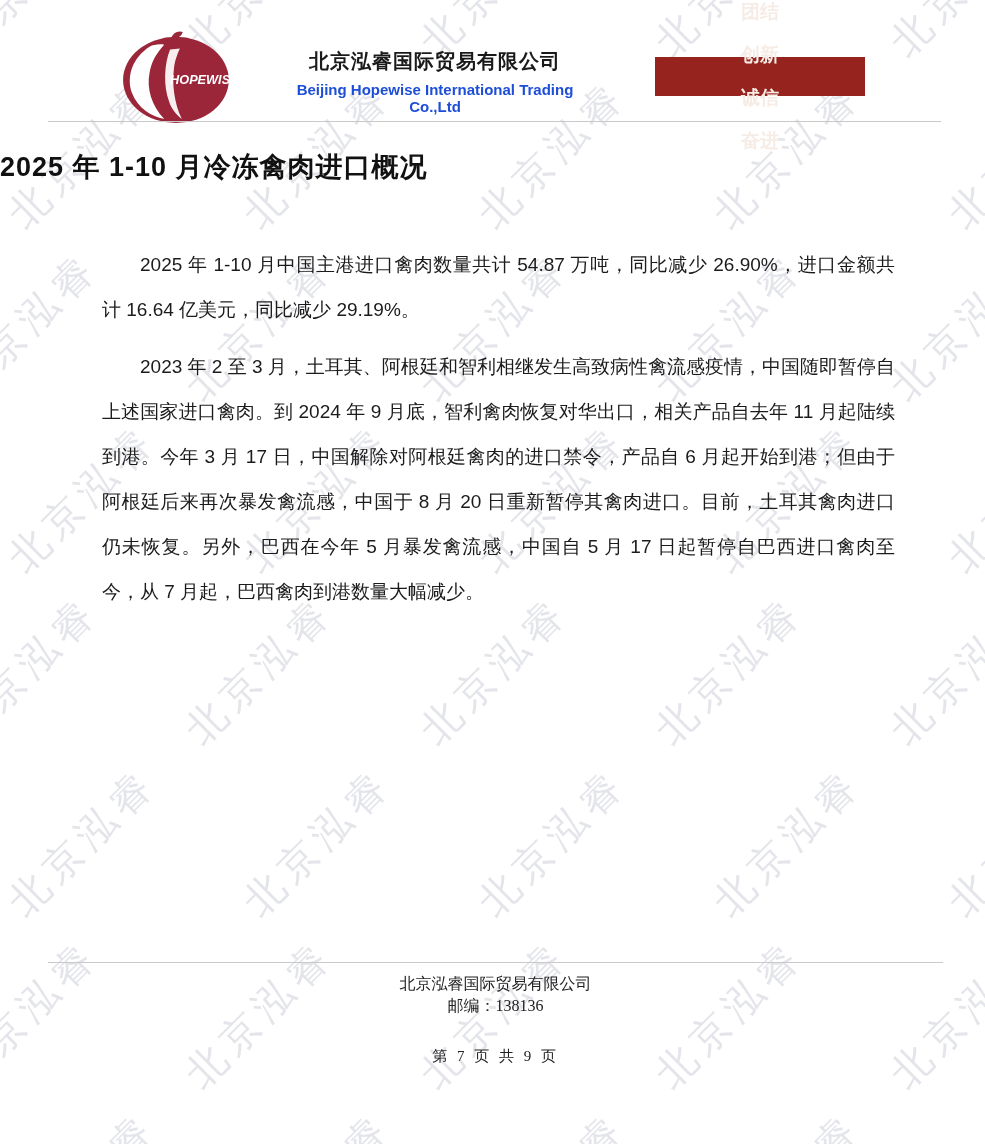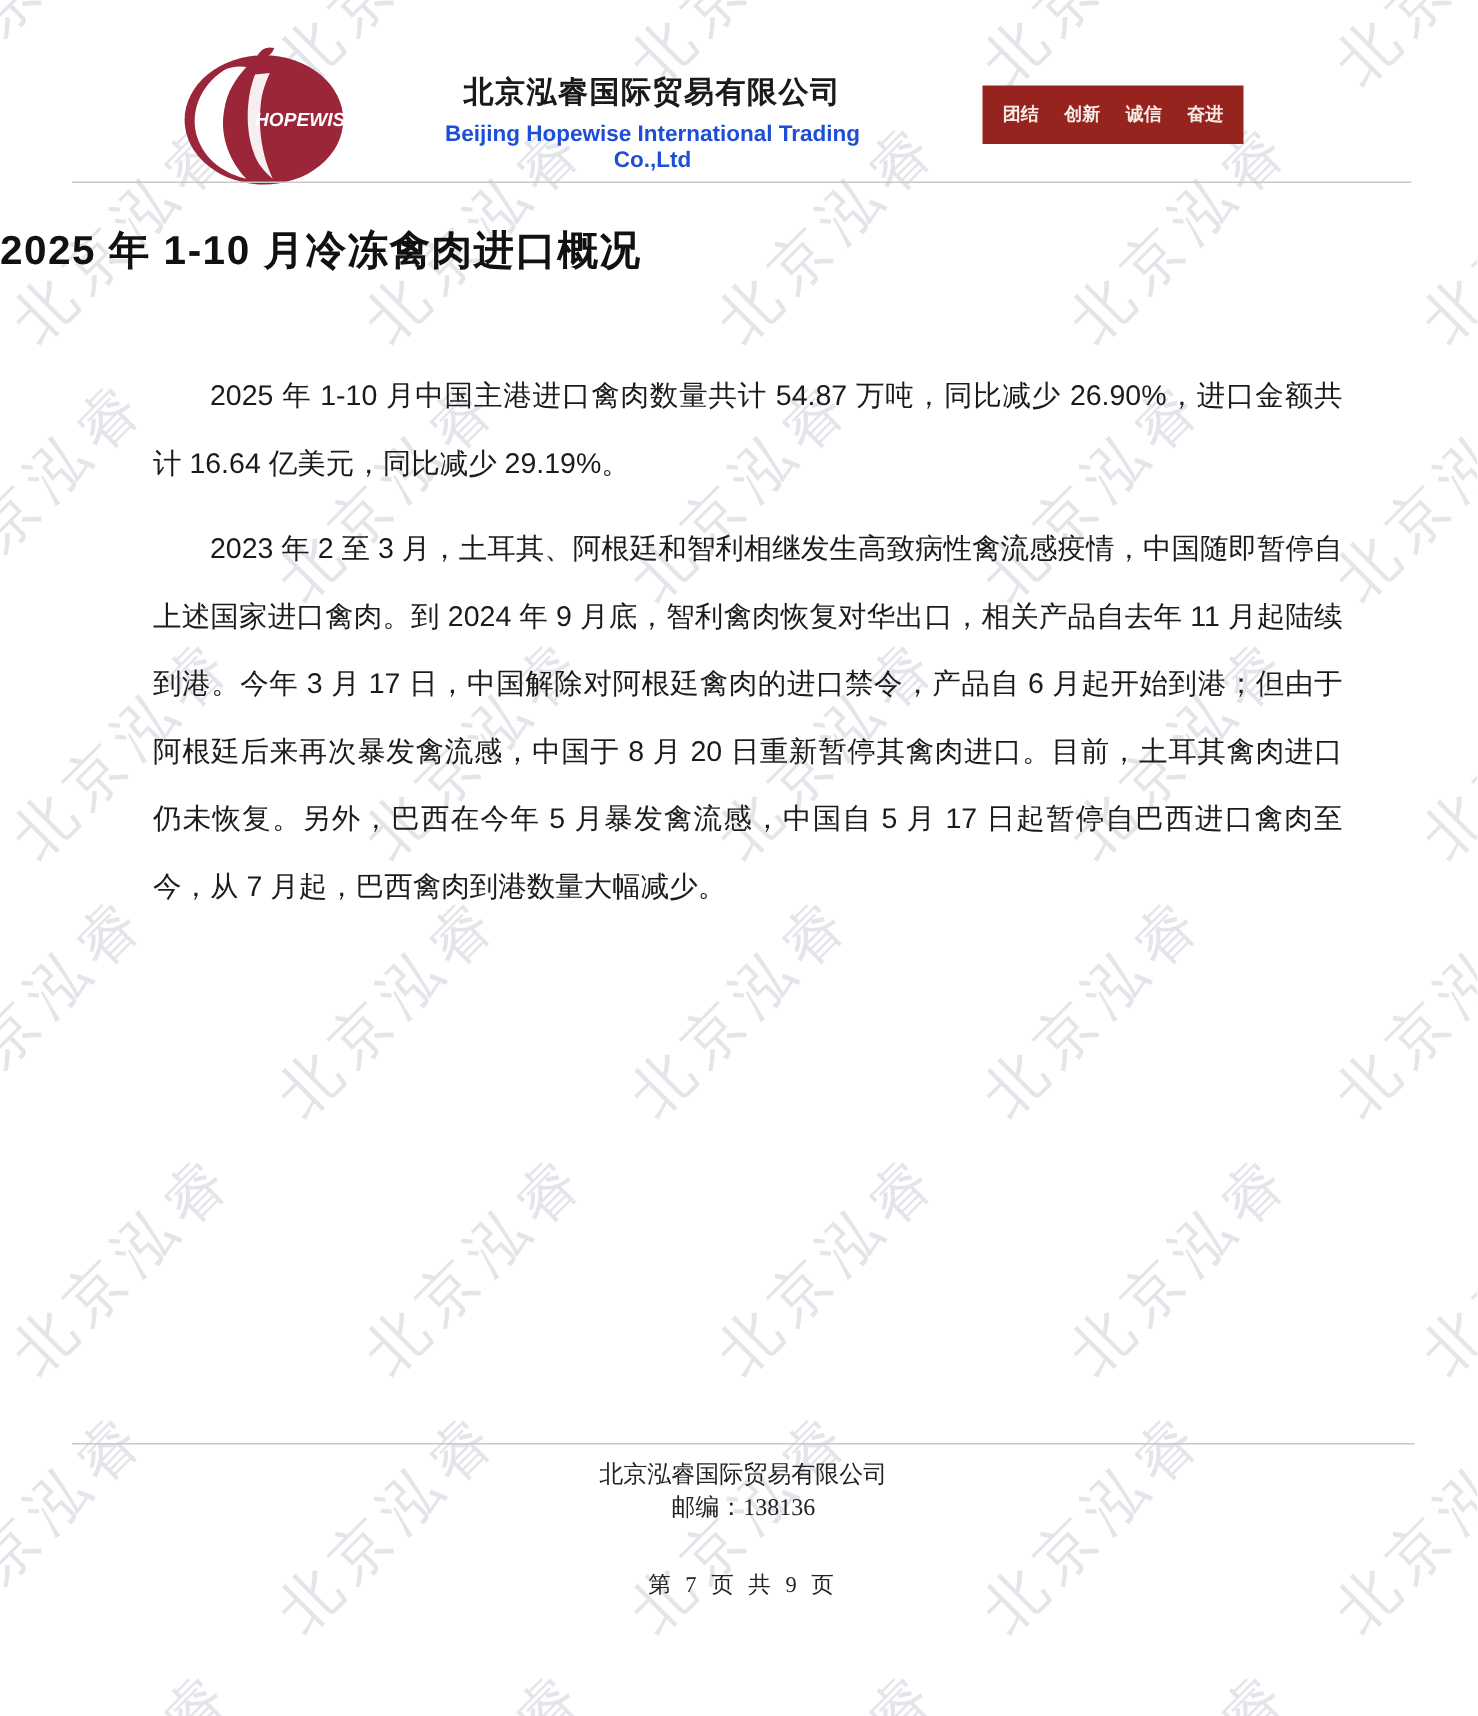--- a/index.html
+++ b/index.html
@@ -32,25 +32,26 @@
   .head-center{position:absolute;left:270px;top:48px;width:330px;text-align:center;}
   .company-cn{
     font-family:"Liberation Serif",serif;
     font-size:20px;font-weight:600;letter-spacing:1px;color:#1a1a1a;
   }
   .company-en{
     margin-top:6px;
     font-size:15px;font-weight:600;color:#1d4ed8;
   }
   .banner{
-    position:absolute;left:655px;top:57px;width:174px;height:39px;
+    position:absolute;left:655px;top:57px;width:210px;height:39px;
     background:var(--banner-red,#96231e);
     display:flex;align-items:center;justify-content:center;gap:17px;
-    color:#f6ece5;font-size:12px;font-weight:700;
+    color:#f6ece5;font-size:19px;font-weight:700;
     font-family:"Liberation Serif",serif;
+    flex-direction:column;
   }
   .header-rule{
     position:absolute;left:48px;right:44px;top:121px;height:0;
     border-top:1px solid #c9c9c9;
   }
   
   .doc-title{
     margin:27px 0 0;
     text-align:left;
     font-size:27px;font-weight:700;letter-spacing:1px;color:#111;

